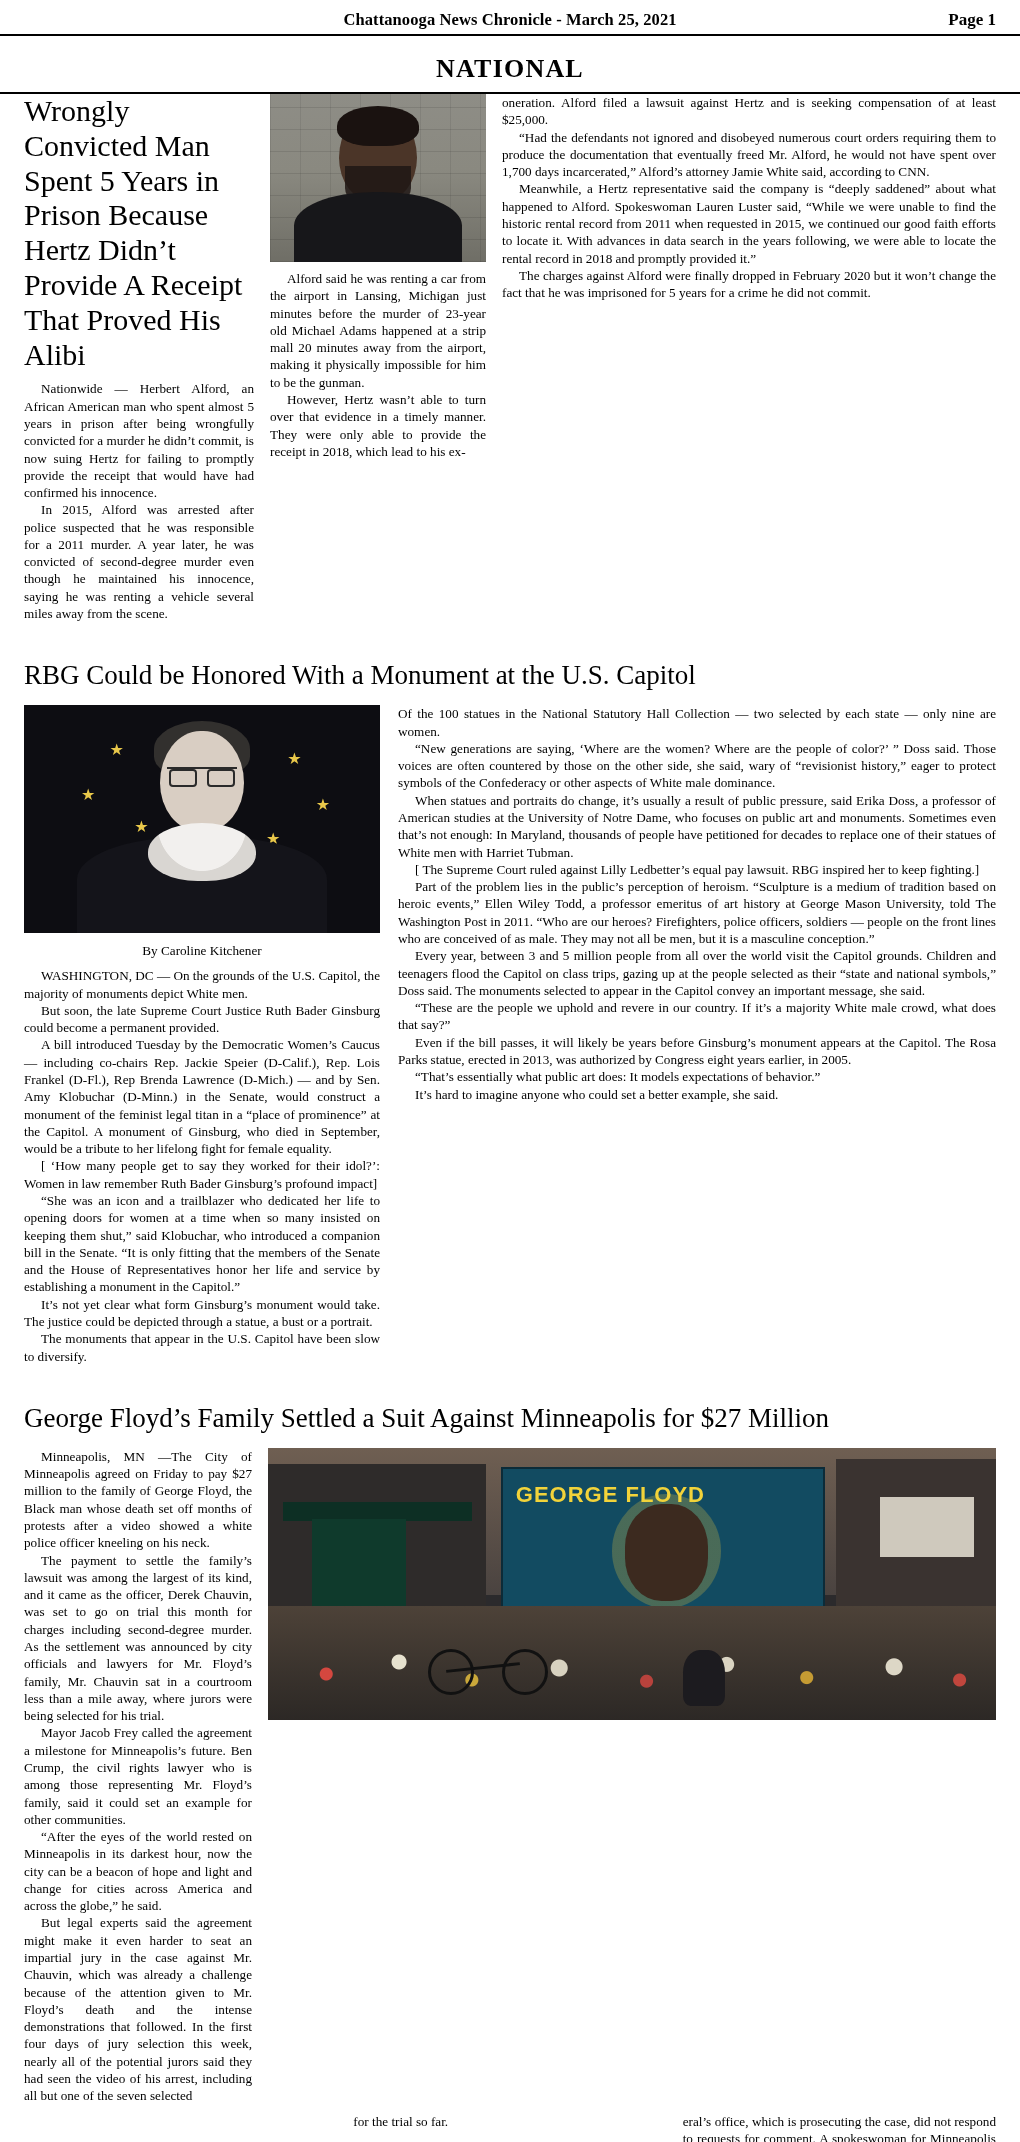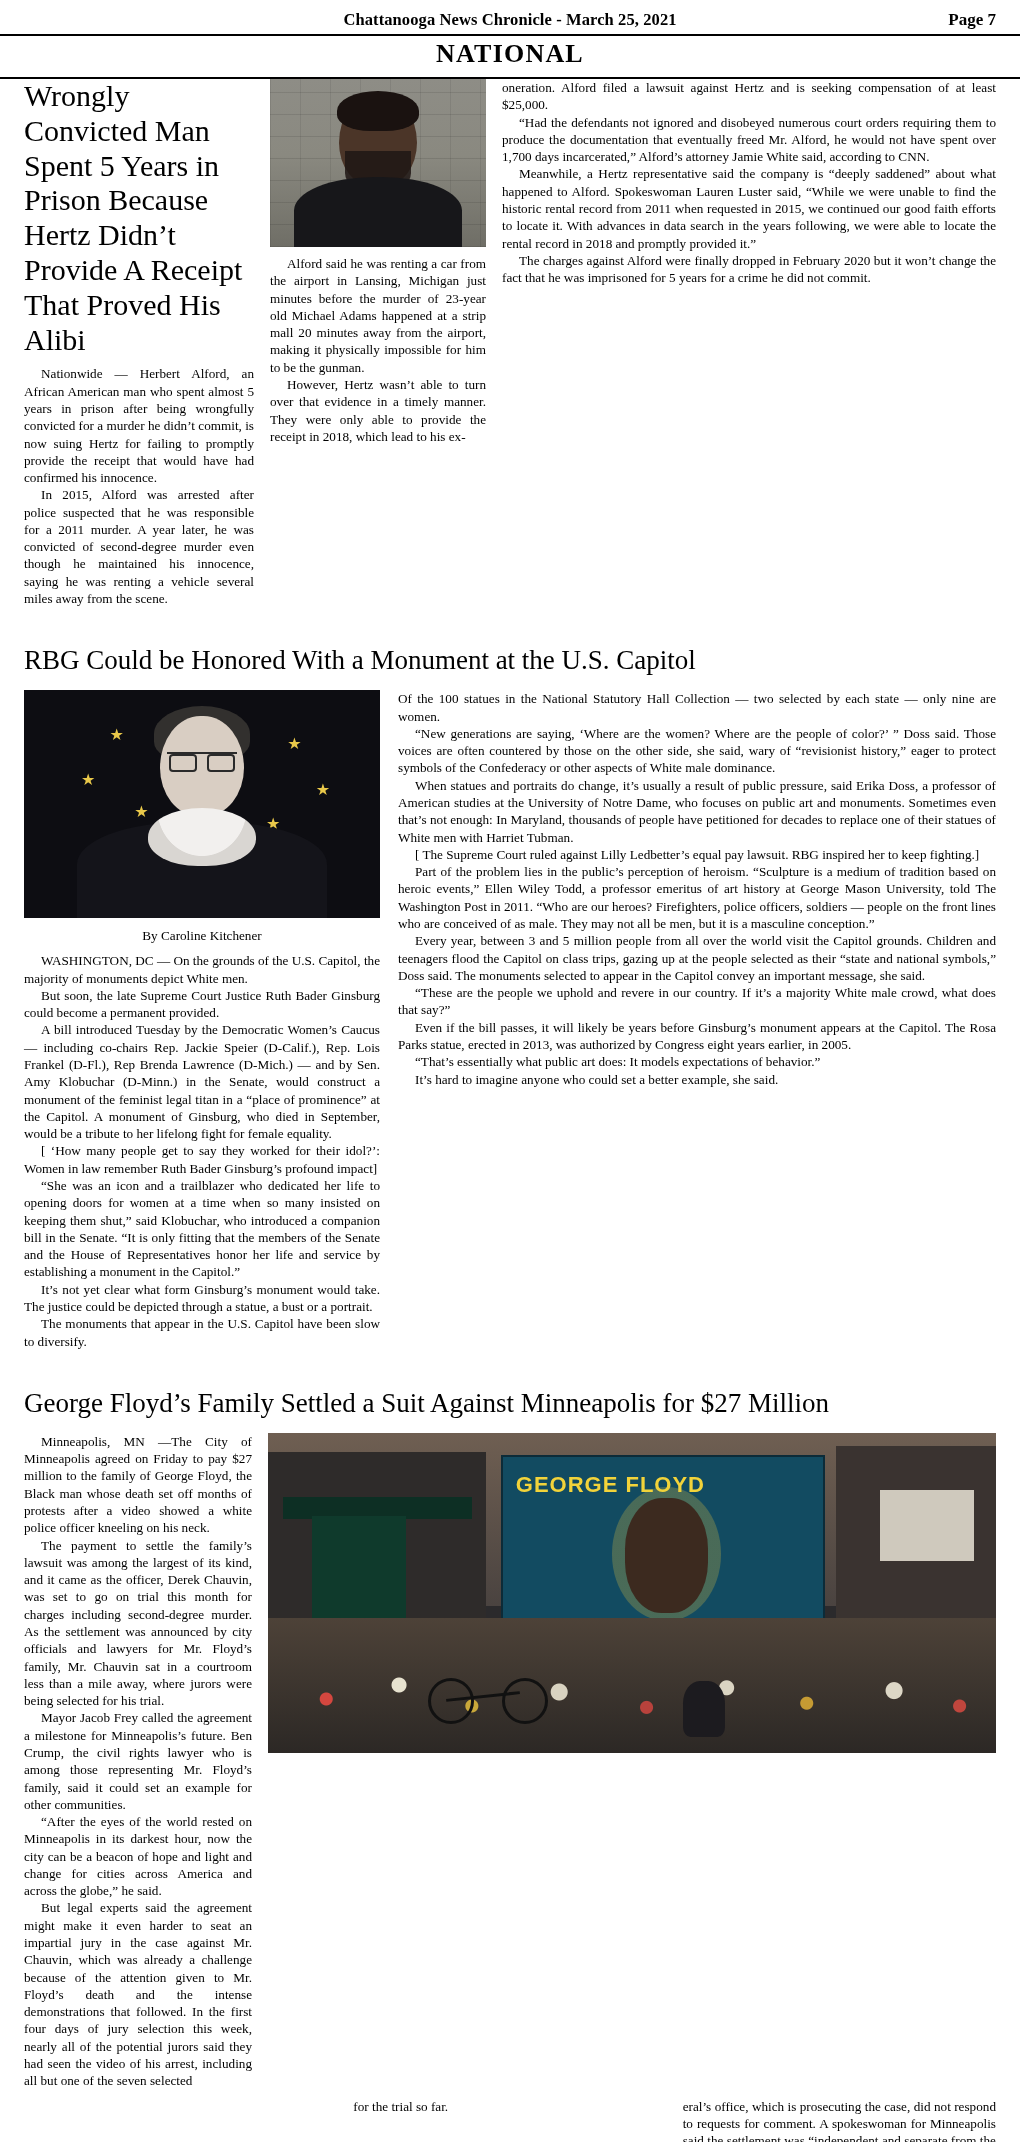--- a/index.html
+++ b/index.html
@@ -43,21 +43,21 @@
     text-align: right;
   }
   .masthead-left {
     width: 150px;
   }
   .section-band {
     text-align: center;
     font-size: 26px;
     font-weight: bold;
     letter-spacing: 1.2px;
-    padding: 3px 0 8px 0;
+    padding: 18px 0 8px 0;
     border-bottom: 2px solid #000;
   }
   .content {
     padding: 0 24px;
     box-sizing: border-box;
   }
 
   
   .article {
   }
@@ -235,21 +235,21 @@
     transform: translateX(-50%);
     width: 250px;
     height: 96px;
     border-radius: 44% 44% 0 0;
     background: #14141a;
   }
 
   
   .floyd-photo {
     width: 100%;
-    height: 320px;
+    height: 272px;
     position: relative;
     overflow: hidden;
     background: #2b2a2c;
   }
   .floyd-photo .sky { position:absolute; left:0; top:0; right:0; height:54%; background:linear-gradient(180deg,#6f5f52 0%, #4a4340 100%); }
   .floyd-photo .bldgL { position:absolute; left:0; top:6%; width:30%; height:62%; background:#2e2b2a; }
   .floyd-photo .door { position:absolute; left:6%; top:26%; width:13%; height:40%; background:#0f3a2c; }
   .floyd-photo .awning { position:absolute; left:2%; top:20%; width:26%; height:7%; background:#0d2f24; }
   .floyd-photo .mural { position:absolute; left:32%; top:7%; width:44%; height:58%; background:#124b61; border:2px solid #0c2b38; }
   .floyd-photo .mural .txt { position:absolute; left:4%; top:8%; color:#f2d33a; font-family:"Liberation Sans", sans-serif; font-weight:bold; font-size:22px; letter-spacing:1px; }
@@ -304,21 +304,21 @@
   .hr-gap { height: 20px; }
 </style>
 </head>
 <body>
 
 <div class="page">
 
   <div class="masthead">
     <div class="masthead-left"></div>
     <div class="masthead-center">Chattanooga News Chronicle - March 25, 2021</div>
-    <div class="masthead-right">Page 7</div>
+    <div class="masthead-right">Page 1</div>
   </div>
 
   <div class="section-band">NATIONAL</div>
 
   <div class="content">
 
     <div class="article a1">
 
       <div class="a1-col1">
         <h1 class="headline-big">Wrongly Convicted Man Spent 5 Years in Prison Because Hertz Didn’t Provide A Receipt That Proved His Alibi</h1>

